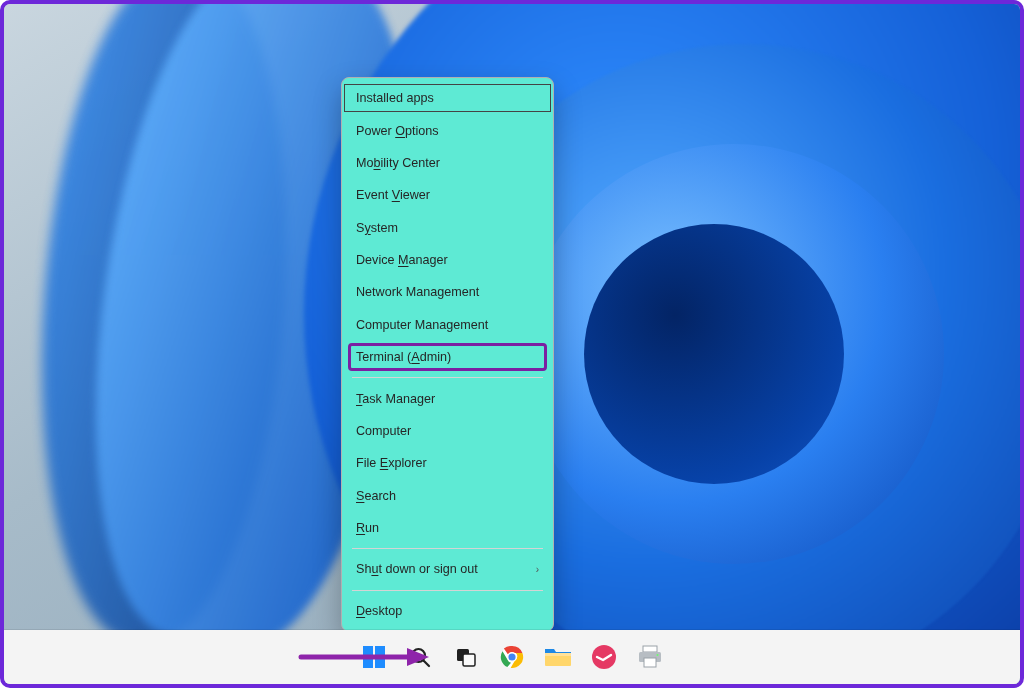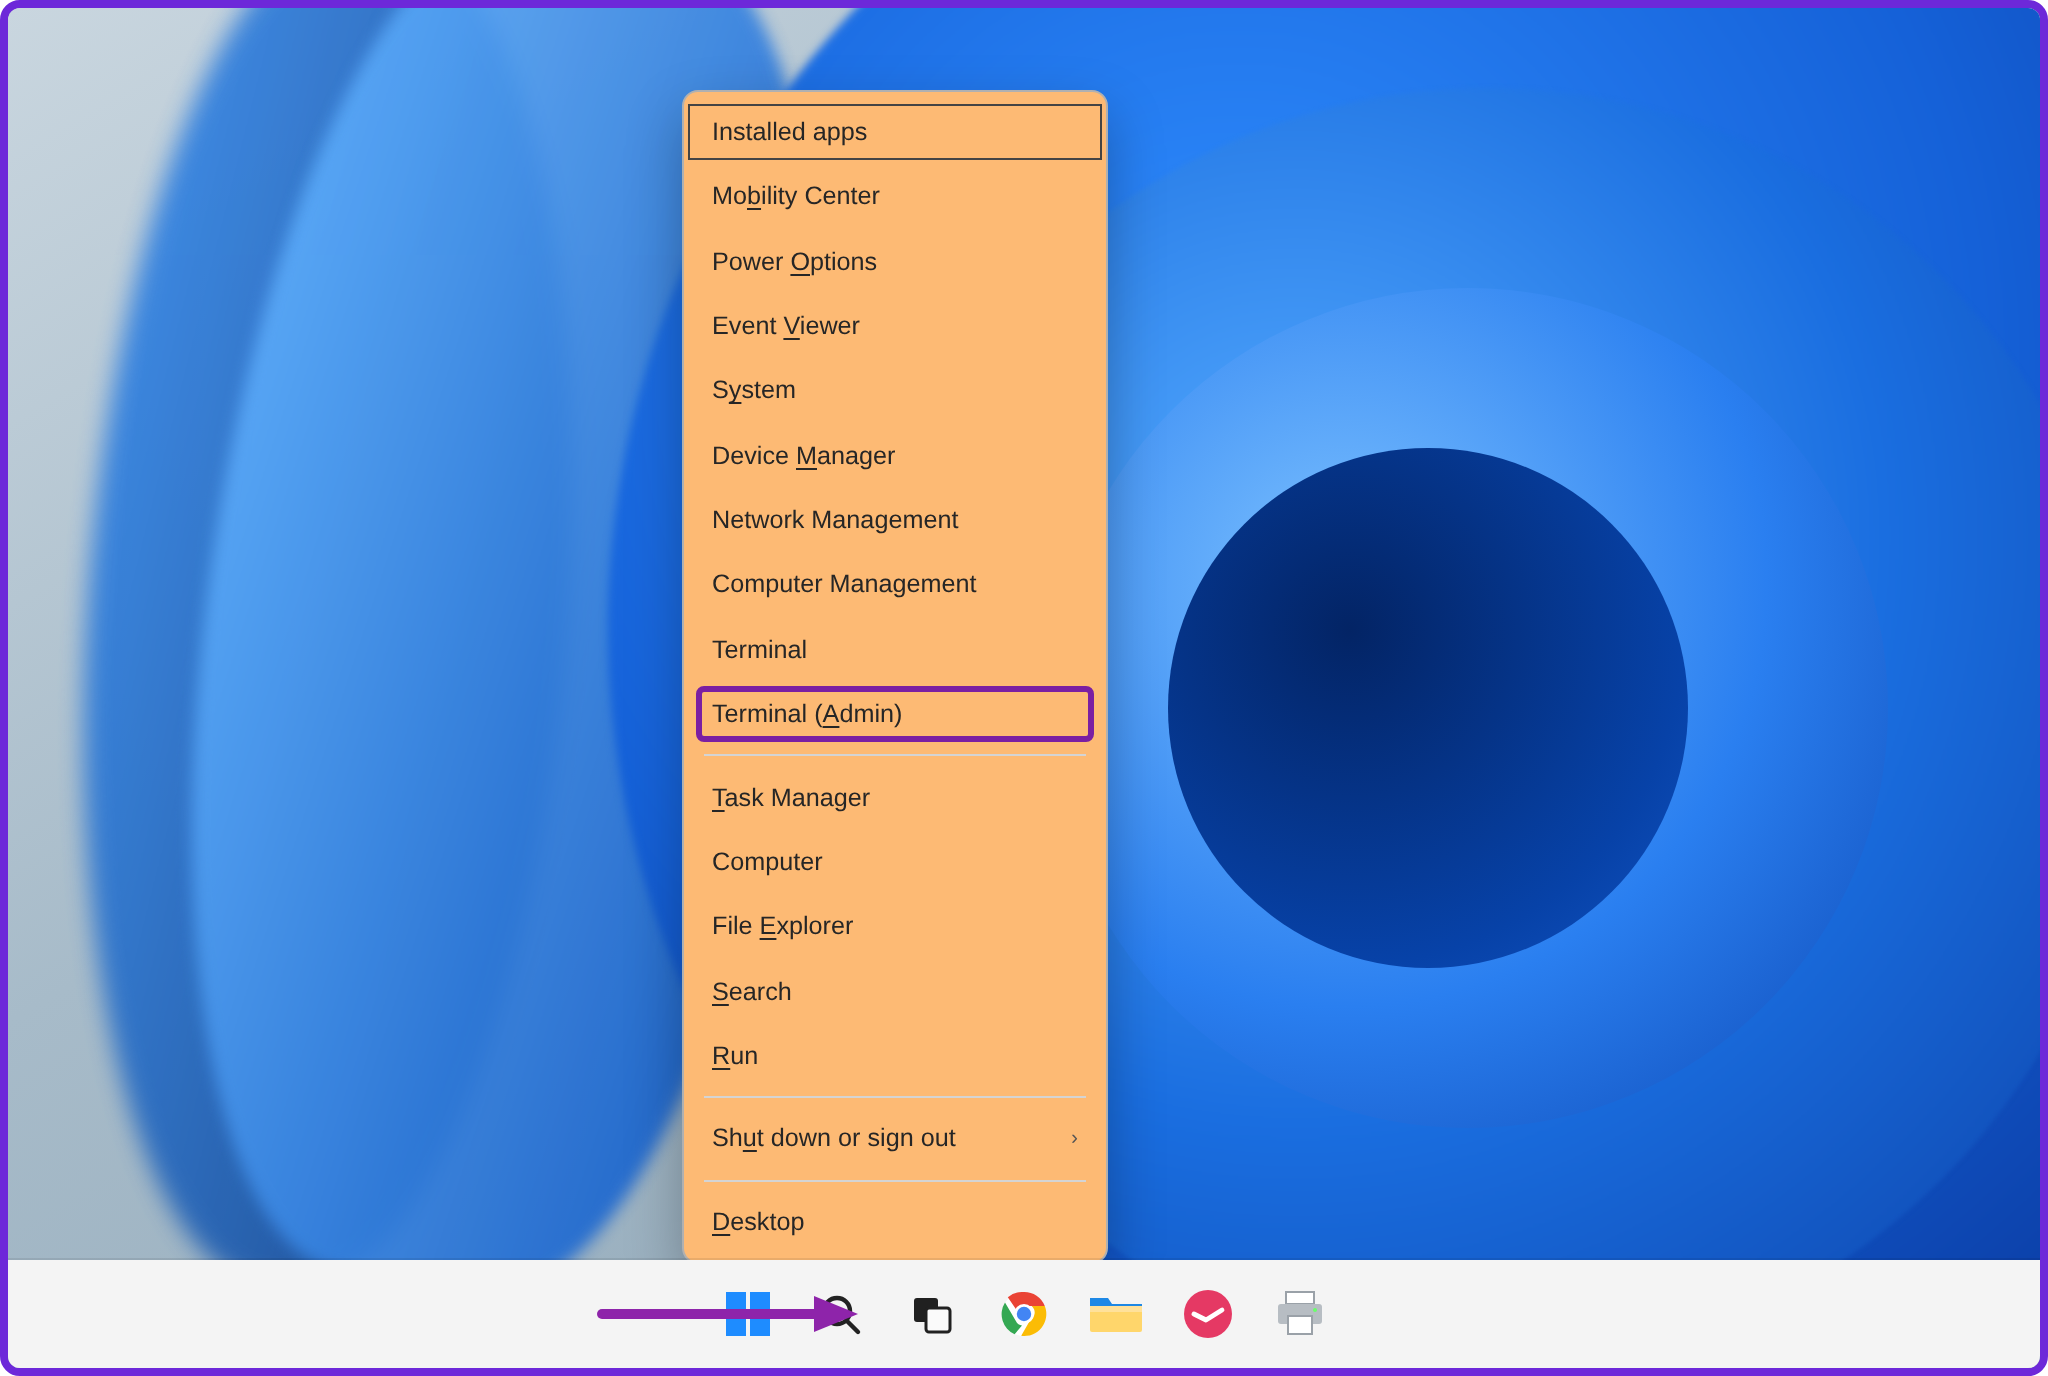--- a/index.html
+++ b/index.html
@@ -21,21 +21,21 @@
     
     .swirlA{ position:absolute; left:100px; top:-40px; width:300px; height:680px;
              border-radius:200px/600px;
              background:linear-gradient(100deg,#64b4ff,#0e58c6); transform:rotate(8deg); filter:blur(4px); opacity:.9; }
     .swirlB{ position:absolute; left:40px; top:-40px; width:240px; height:680px;
              border-radius:200px/600px;
              background:linear-gradient(100deg,#2b86f0,#05337e); transform:rotate(4deg); filter:blur(6px); opacity:.85; }
 
     
     .winx { position:absolute; left:337px; bottom:52px; width:213px;
-            background:#fdba74; border:1px solid #b0b0b0; border-radius:8px;
+            background:#5eead4; border:1px solid #b0b0b0; border-radius:8px;
             box-shadow:0 12px 28px rgba(0,0,0,.28); padding:4px 0;
             font-size:12.6px; color:#262626; }
     .winx .item { display:flex; align-items:center; justify-content:space-between;
                   padding:9.2px 14px; cursor:default; white-space:nowrap; }
     .winx .item.selected { outline:1px solid #444; outline-offset:-3px; }
     .winx .item .chev { color:#555; font-size:10px; }
     .winx .sep { height:1px; background:#d4d4d4; margin:4px 10px; }
     .winx .item.highlight { position:relative;align-items:center; }
     .winx .item.highlight::after{content:"";position:absolute;left:6px;right:6px;top:2px;bottom:2px;border:3px solid #7b1fa2;border-radius:4px;pointer-events:none;}
     .mn { text-decoration:underline; text-underline-offset:2px; }
@@ -63,42 +63,39 @@
     <div class="petal p2"></div>
     <div class="petal p3"></div>
     <div class="petal p4"></div>
   </div>
 
   <div class="winx" id="winx-menu">
       <div class="item selected">
         <span>Installed apps</span>
       </div>
       <div class="item">
-        <span>Mo<span class="mn">b</span>ility Center</span>
+        <span>Power <span class="mn">O</span>ptions</span>
       </div>
       <div class="item">
-        <span>Power <span class="mn">O</span>ptions</span>
+        <span>Mo<span class="mn">b</span>ility Center</span>
       </div>
       <div class="item">
         <span>Event <span class="mn">V</span>iewer</span>
       </div>
       <div class="item">
         <span>S<span class="mn">y</span>stem</span>
       </div>
       <div class="item">
         <span>Device <span class="mn">M</span>anager</span>
       </div>
       <div class="item">
         <span>Network Management</span>
       </div>
       <div class="item">
         <span>Computer Management</span>
-      </div>
-      <div class="item">
-        <span>Terminal</span>
       </div>
       <div class="item highlight">
         <span>Terminal (<span class="mn">A</span>dmin)</span>
       </div>
       <div class="sep"></div>
       <div class="item">
         <span><span class="mn">T</span>ask Manager</span>
       </div>
       <div class="item">
         <span>Computer</span>

